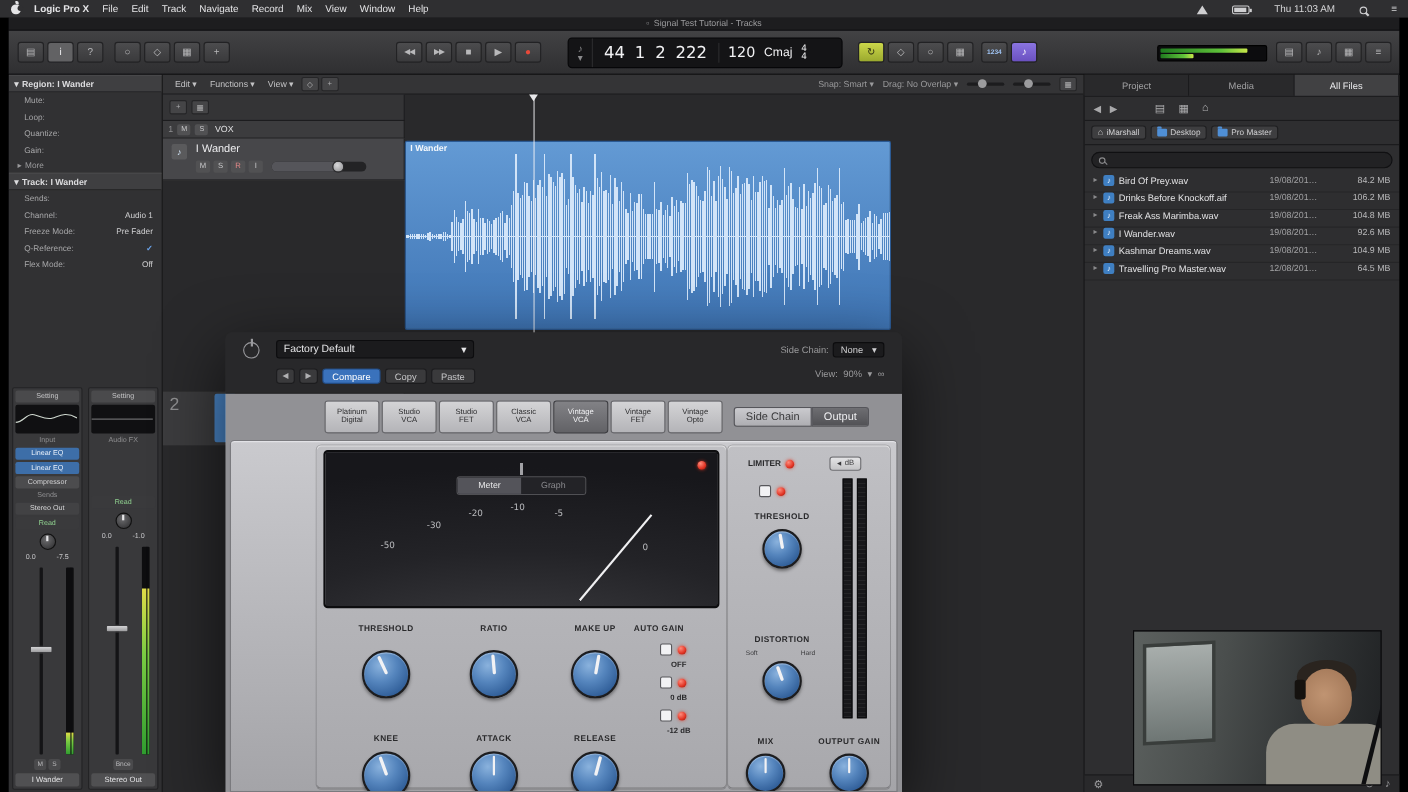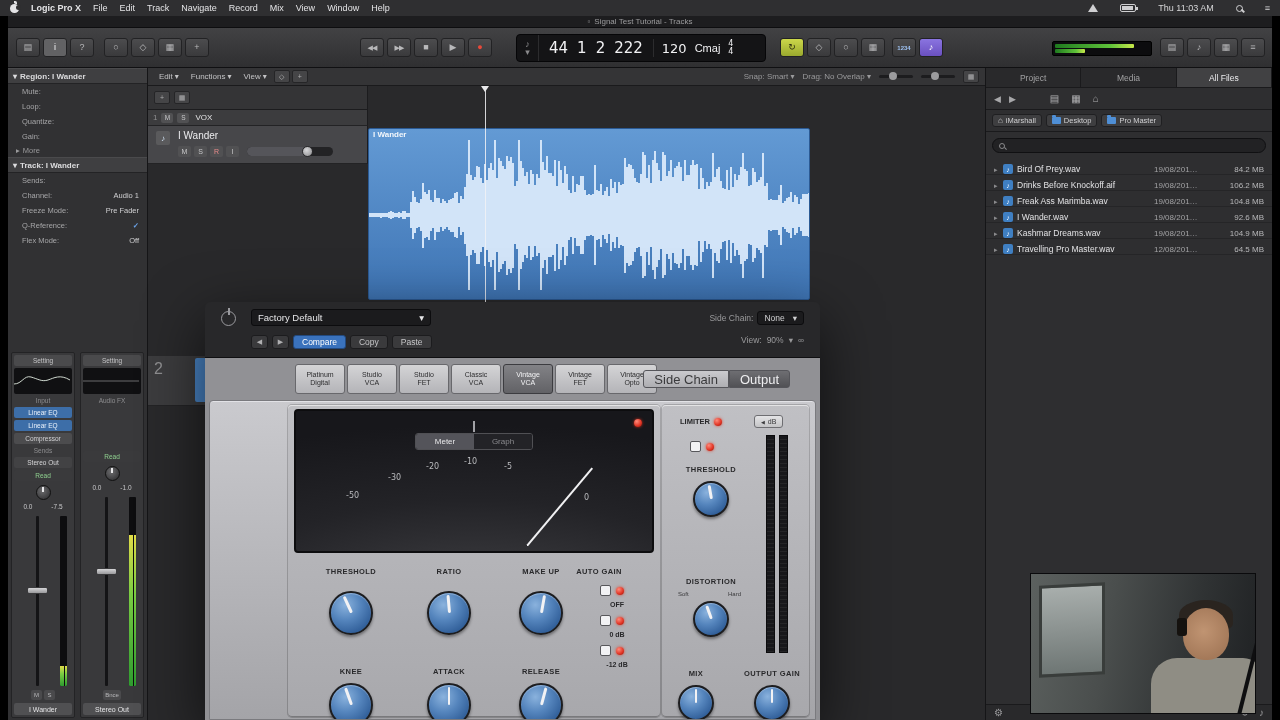--- a/index.html
+++ b/index.html
@@ -3,21 +3,21 @@
 <meta charset="utf-8">
 <style>
 *{margin:0;padding:0;box-sizing:border-box}
 html,body{width:1280px;height:720px;background:#000;overflow:hidden;font-family:"Liberation Sans",sans-serif}
 
 .menubar{position:absolute;left:0;top:0;width:1280px;height:16px;background:#2f2f31;display:flex;align-items:center;padding:0 10px;gap:12px;font-size:9px;color:#e4e4e6;z-index:5}
 .apple{width:9px;height:9px;background:#e4e4e6;border-radius:50% 50% 48% 48%;position:relative;flex:0 0 auto}
 .apple::after{content:"";position:absolute;right:-2px;top:1px;width:5px;height:5px;background:#2f2f31;border-radius:50%}
 .apple::before{content:"";position:absolute;left:4px;top:-3px;width:3px;height:3px;background:#e4e4e6;border-radius:0 60% 0 60%}
 .mb-app{font-weight:bold}
-.mb-right{margin-left:auto;display:flex;align-items:center;gap:22px;color:#d6d6d8}
+.mb-right{margin-left:auto;display:flex;align-items:flex-end;gap:22px;color:#d6d6d8}
 .wifi{width:0;height:0;border-left:5px solid transparent;border-right:5px solid transparent;border-bottom:8px solid #cfcfd1}
 .bat{width:16px;height:8px;border:1px solid #cfcfd1;border-radius:2px;position:relative}
 .bat::before{content:"";position:absolute;left:1px;top:1px;bottom:1px;width:11px;background:#cfcfd1}
 .bat::after{content:"";position:absolute;right:-3px;top:2px;width:2px;height:3px;background:#cfcfd1}
 .mag{width:7px;height:7px;border:1.5px solid #cfcfd1;border-radius:50%;position:relative}
 .mag::after{content:"";position:absolute;width:4px;height:1.5px;background:#cfcfd1;transform:rotate(45deg);right:-3px;bottom:-1px}
 
 .window{position:absolute;left:8px;top:16px;width:1264px;height:704px;background:#262628}
 .titlebar{position:absolute;left:0;top:0;right:0;height:12px;background:#1d1d1f;display:flex;align-items:center;justify-content:center;gap:4px;font-size:8px;color:#9c9c9e;border-bottom:1px solid #0d0d0f}
 .controlbar{position:absolute;left:0;top:12px;right:0;height:40px;background:linear-gradient(#424244,#2f2f31);border-bottom:1px solid #101012}
@@ -112,21 +112,21 @@
 .bpath{height:22px;display:flex;align-items:center;gap:4px;padding:0 6px;border-bottom:1px solid #1a1a1c}
 .chip{display:flex;align-items:center;gap:3px;background:#3e3e40;border:1px solid #1f1f21;border-radius:3px;padding:1px 5px;font-size:7.5px;color:#d0d0d2}
 .folderic{width:9px;height:7px;background:#4f8fd6;border-radius:1px;position:relative}
 .folderic::before{content:"";position:absolute;left:0;top:-2px;width:4px;height:2px;background:#4f8fd6;border-radius:1px 1px 0 0}
 .homeic{font-size:8px;color:#c8c8ca}
 .bsearch{margin:6px;height:15px;background:#222224;border:1px solid #101012;border-radius:8px;display:flex;align-items:center;gap:4px;padding:0 6px;color:#8a8a8c}
 .smag{width:6px;height:6px;border:1px solid #8a8a8c;border-radius:50%;position:relative;flex:0 0 auto}
 .smag::after{content:"";position:absolute;width:3px;height:1px;background:#8a8a8c;transform:rotate(45deg);right:-3px;bottom:-1px}
 .bcols{height:13px;background:#262628;border-top:1px solid #1b1b1d;border-bottom:1px solid #1b1b1d;display:flex;align-items:center;font-size:7.5px;color:#8e8e90;padding:0 8px}
 .c-name{flex:1;padding-left:14px}.c-date{width:62px}.c-size{width:48px;text-align:right}
-.frow{height:16px;display:flex;align-items:flex-end;padding:0 8px;font-size:8.5px;border-bottom:1px solid rgba(0,0,0,.18)}
+.frow{height:16px;display:flex;align-items:flex-start;padding:0 8px;font-size:8.5px;border-bottom:1px solid rgba(0,0,0,.18)}
 .disc{width:9px;color:#8a8a8c;font-size:7px}
 .fic{width:10px;height:10px;background:#3f7fc2;border-radius:2px;margin-right:4px;display:flex;align-items:center;justify-content:center;color:#eaf2fc;font-size:7px;flex:0 0 auto}
 .fname{flex:1;color:#e2e2e4;white-space:nowrap;overflow:hidden}
 .fdate{width:62px;color:#a2a2a4;font-size:8px;white-space:nowrap;overflow:hidden}
 .fsize{width:48px;text-align:right;color:#b8b8ba;font-size:8px}
 .bfooter{position:absolute;left:0;right:0;bottom:0;height:16px;background:#29292b;border-top:1px solid #1a1a1c;display:flex;align-items:center;gap:8px;padding:0 8px;color:#9a9a9c;font-size:10px}
 .bfr{margin-left:auto;display:flex;gap:10px}
 
 .plugin{position:absolute;left:197px;top:286px;width:615px;height:418px;border-radius:6px 6px 0 0;box-shadow:0 18px 60px rgba(0,0,0,.65);z-index:10}
 .phdr{position:absolute;left:0;top:0;right:0;height:56px;background:#28282a;border-radius:6px 6px 0 0;border-bottom:1px solid #0f0f11}
@@ -138,21 +138,21 @@
 .prow2{position:absolute;left:46px;top:33px;display:flex;gap:4px;align-items:center}
 .pnav{width:17px;height:14px;background:#3a3a3c;border:1px solid #1c1c1e;border-radius:3px;color:#b0b0b2;font-size:7px;display:flex;align-items:center;justify-content:center}
 .pbtn{height:14px;background:#3a3a3c;border:1px solid #1c1c1e;border-radius:3px;color:#c6c6c8;font-size:8.5px;display:flex;align-items:center;padding:0 8px}
 .pbtn.blue{background:#3a72bc;color:#fff;border-color:#224a80}
 .pview{position:absolute;right:16px;top:33px;display:flex;align-items:center;gap:5px;font-size:8.5px;color:#9a9a9c}
 .pbody{position:absolute;left:0;top:56px;right:0;bottom:0;background:#919195}
 .mtabs{position:absolute;left:90px;top:6px;display:flex;gap:2px;z-index:2}
 .mtab{width:50px;height:30px;background:linear-gradient(#d4d4d6,#b4b4b8);border:1px solid #68686c;border-radius:3px;display:flex;flex-direction:column;align-items:center;justify-content:center;font-size:7px;line-height:8.5px;color:#2c2c2e}
 .mtab.sel{background:linear-gradient(#828286,#626266);color:#f2f2f4;border-color:#3c3c40}
 .scout{position:absolute;right:30px;top:12px;display:flex;z-index:2}
-.scbtn{height:18px;padding:0 10px;font-size:13px;display:flex;align-items:center;border:1px solid #55555a}
+.scbtn{height:18px;padding:0 10px;font-size:10px;display:flex;align-items:center;border:1px solid #55555a}
 .scbtn.l{border-radius:3px 0 0 3px;background:linear-gradient(#cacace,#aeaeb2);color:#3a3a3c}
 .scbtn.r{border-radius:0 3px 3px 0;background:linear-gradient(#6e6e72,#515155);color:#eeeef0}
 .face{position:absolute;left:4px;top:42px;right:4px;bottom:0;background:linear-gradient(#cacace,#a4a4a8);border:1px solid #7a7a7e;border-radius:4px 4px 0 0;box-shadow:inset 0 1px 0 #e2e2e6;overflow:hidden}
 .ppanel{position:absolute;background:linear-gradient(#c0c0c4,#a8a8ac);border-radius:4px;box-shadow:inset 0 1px 0 rgba(255,255,255,.55),inset 0 -1px 0 rgba(0,0,0,.28),0 0 0 1px rgba(0,0,0,.18)}
 .lpanel{left:8px;top:4px;bottom:2px;width:68px}
 .cpanel{left:78px;top:4px;bottom:2px;width:372px}
 .rpanel{left:452px;top:4px;bottom:2px;width:147px}
 .dbbtn{position:absolute;height:13px;background:linear-gradient(#e4e4e6,#c4c4c6);border:1px solid #6e6e72;border-radius:3px;font-size:7px;color:#38383a;display:flex;align-items:center;justify-content:center;gap:3px;padding:0 6px}
 .dbbtn i{font-style:normal;font-size:5px}
 .pmeter{position:absolute;display:flex;gap:4px}

